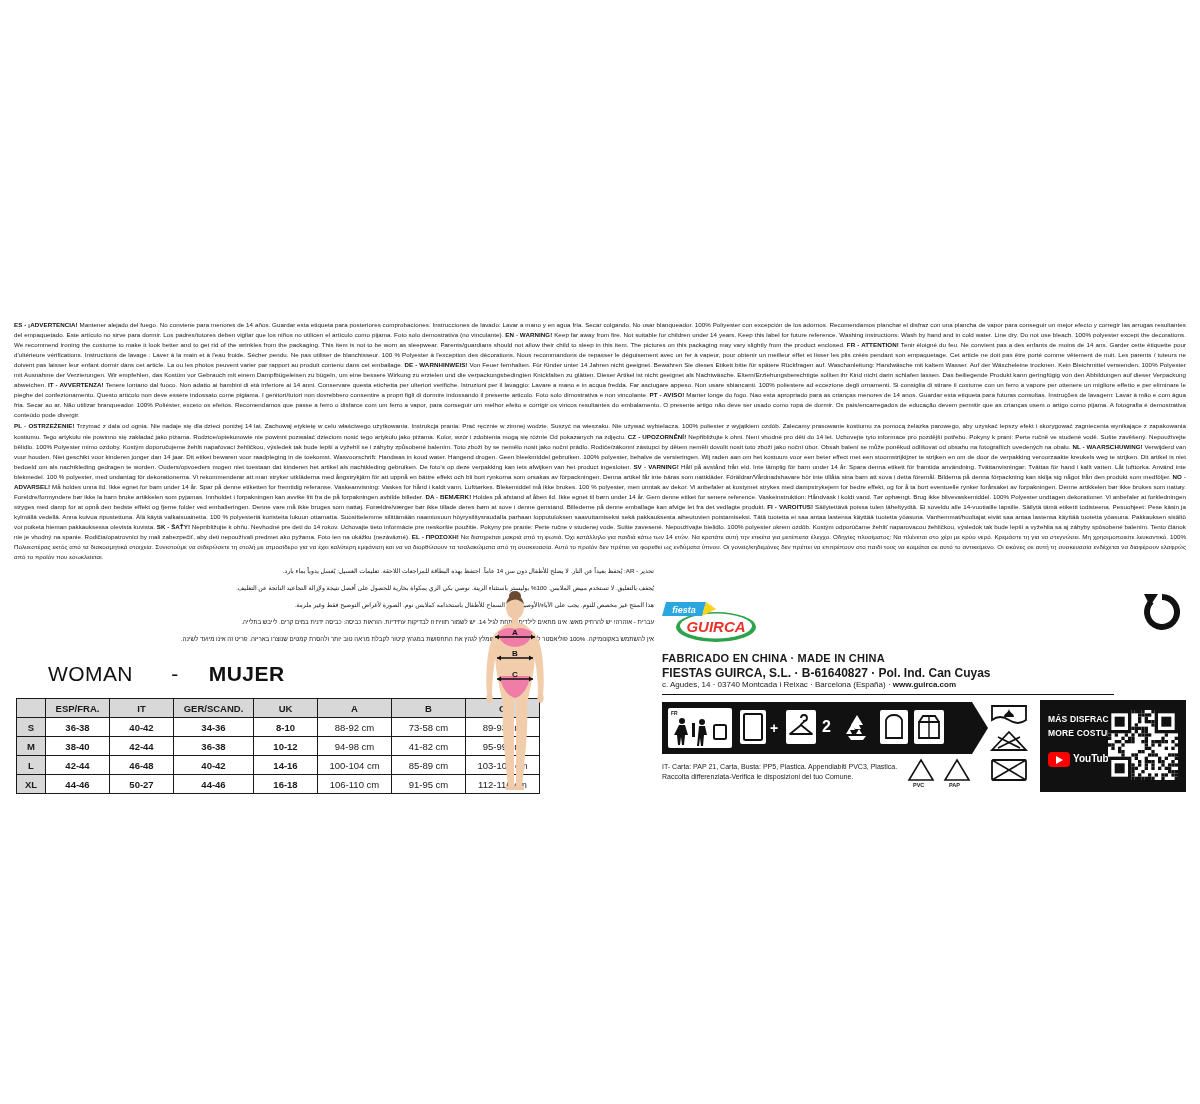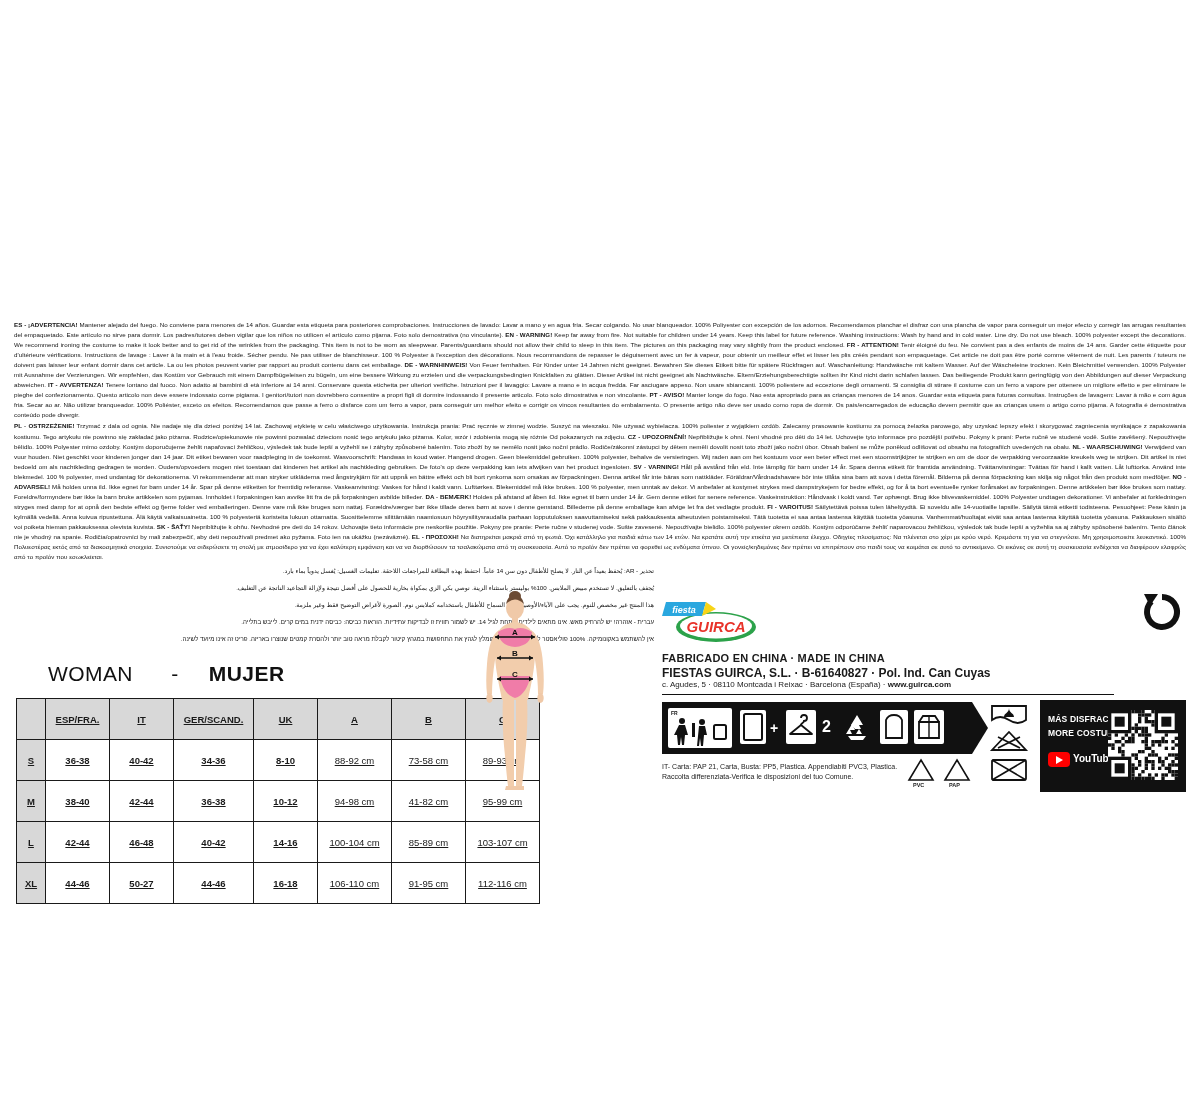--- a/index.html
+++ b/index.html
@@ -67,24 +67,23 @@
     left: 16px;
     top: 698px;
     border-collapse: collapse;
     font-size: 9.5px;
   }
   .size-table th, .size-table td {
     border: 1px solid #1a1a1a;
     height: 18px;
     text-align: center;
     vertical-align: middle;
-    padding: 11px 2px;
+    padding: 0 2px;
     font-weight: bold;
     white-space: nowrap;
-    text-decoration: underline;
   }
   .size-table thead th {
     background: #d8d8d8;
     font-size: 9.5px;
   }
   .size-table td.rowhead {
     background: #d8d8d8;
     width: 24px;
   }
   .size-table col.c-size { width: 24px; }
@@ -430,21 +429,21 @@
       <text x="54" y="36" font-family="Liberation Sans, sans-serif" font-size="15" font-style="italic" font-weight="bold" fill="#e8332a" text-anchor="middle">GUIRCA</text>
       <path d="M4 6 L44 6 L40 20 L0 20 Z" fill="#2aa7df"></path>
       <text x="22" y="17" font-family="Liberation Sans, sans-serif" font-size="9" font-style="italic" font-weight="bold" fill="#ffffff" text-anchor="middle">fiesta</text>
       <path d="M44 6 L54 13 L40 20 Z" fill="#f7d417"></path>
     </svg>
   </div>
 
   <div class="made-in">FABRICADO EN CHINA · MADE IN CHINA</div>
   <div class="company">FIESTAS GUIRCA, S.L. · B-61640827 · Pol. Ind. Can Cuyas</div>
   <div class="address">
-    <span>c. Agudes, 5 · 08110 Montcada i Reixac · Barcelona (España) · </span><b>www.guirca.com</b>
+    <span>c. Agudes, 14 · 03740 Montcada i Reixac · Barcelona (España) · </span><b>www.guirca.com</b>
   </div>
   <div class="hr-line"></div>
 
   <div class="icon-strip">
     <div class="band"></div>
 
     <div class="wbox" style="left:6px; top:6px; width:64px; height:40px;">
       <div class="iconlbl" style="left:3px; top:2px;">FR</div>
       <svg width="60" height="34" viewBox="0 0 60 34" style="position:absolute;left:2px;top:5px;">
         <g fill="#111">

